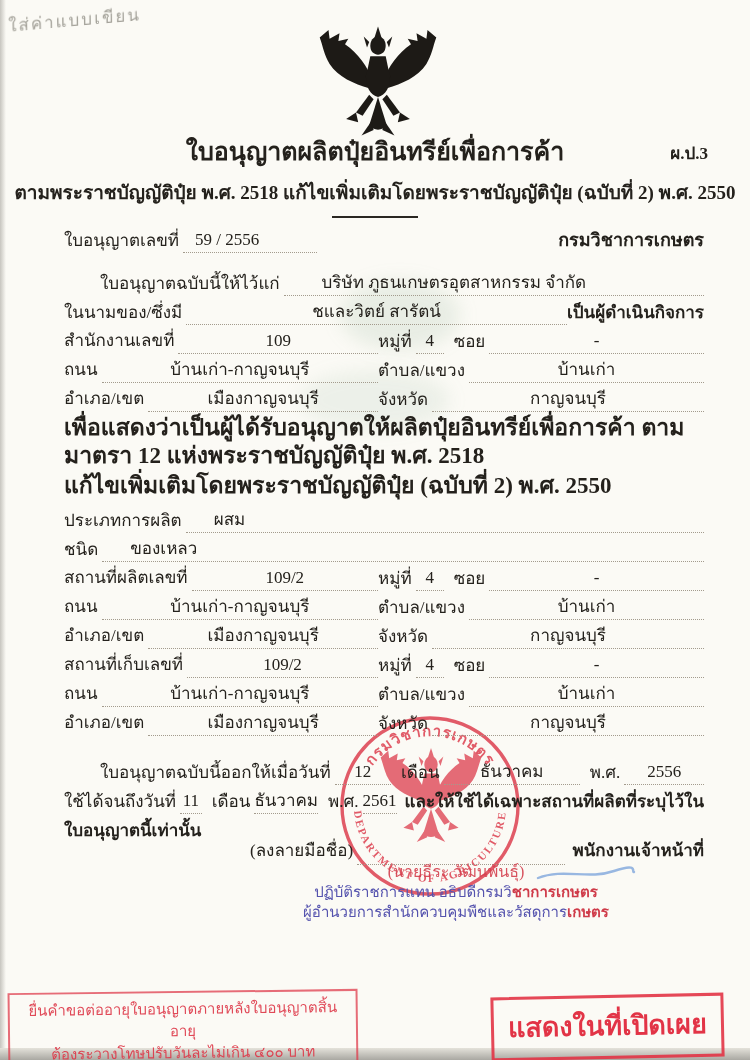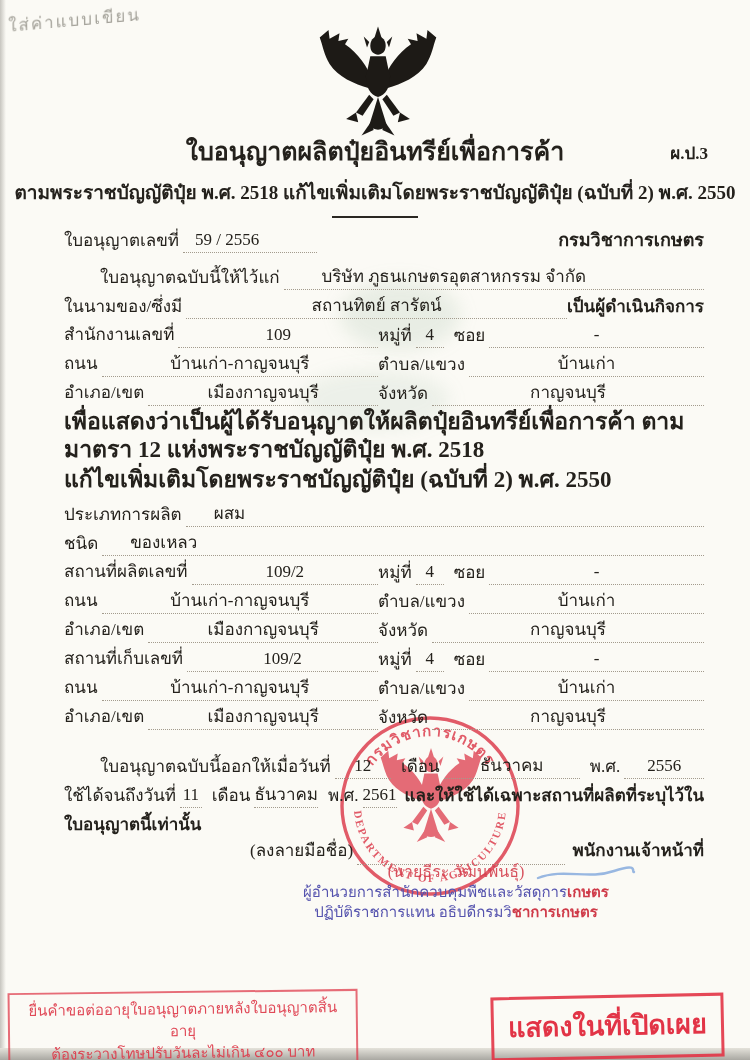--- a/index.html
+++ b/index.html
@@ -40,21 +40,21 @@
   .r { display:flex; align-items:flex-end; height:29px; line-height:1.25; }
   .lb { font-weight:normal; white-space:nowrap; padding:0 4px 2px 0; }
   .lb.after { padding-left:10px; }
   .dcell { border-bottom:1px dotted #a39b8d; text-align:center; padding-bottom:2px; white-space:nowrap; }
   .dfill { flex:1 1 auto; }
   .seg1 { display:flex; align-items:center; width:314px; flex:0 0 314px; }
   .seg1 .dcell { flex:1 1 auto; }
   .indent { width:36px; flex:0 0 36px; }
   .rt { font-weight:bold; white-space:nowrap; padding-bottom:2px; }
   .stmt { line-height:28px; margin:2px 0 0 0; font-weight:bold; font-size:23px; }
-  .gap14 { margin-top:8px; }
+  .gap14 { margin-top:14px; }
   .gap20 { margin-top:20px; }
   .left-pad28 { text-align:left; padding-left:28px; }
 
   .sign-row { position:absolute; left:64px; right:46px; top:836px; font-size:17px; z-index:2;
     display:flex; align-items:flex-end; height:29px; }
 
   .seal { position:absolute; left:336px; top:712px; width:188px; height:188px; z-index:1; opacity:.85; }
   .seal svg { width:100%; height:100%; color:#dd4050; }
   .seal-text { fill:#dd4050; font-family:"Liberation Serif","DejaVu Serif",serif; }
 
@@ -135,21 +135,21 @@
     </div>
 
     <div class="r gap14">
       <span class="indent"></span>
       <span class="lb">ใบอนุญาตฉบับนี้ให้ไว้แก่</span>
       <span class="dcell dfill" style="padding-right:80px">บริษัท ภูธนเกษตรอุตสาหกรรม จำกัด</span>
     </div>
 
     <div class="r">
       <span class="lb">ในนามของ/ซึ่งมี</span>
-      <span class="dcell dfill">สถานทิตย์  สารัตน์</span>
+      <span class="dcell dfill">ชและวิตย์  สารัตน์</span>
       <span class="rt">เป็นผู้ดำเนินกิจการ</span>
     </div>
 
     <div class="r">
       <span class="seg1">
         <span class="lb">สำนักงานเลขที่</span>
         <span class="dcell">109</span>
       </span>
       <span class="lb">หมู่ที่</span>
       <span class="dcell" style="width:28px">4</span>
@@ -288,22 +288,22 @@
     <span class="dcell dfill"></span>
     <span class="rt" style="padding-left:8px">พนักงานเจ้าหน้าที่</span>
   </div>
 
   <svg class="pen-stroke" width="100" height="20">
     <path d="M2,14 C28,4 52,16 78,7 S95,9 98,8" fill="none" stroke="#7fa6dc" stroke-width="2.4" stroke-linecap="round" opacity="0.8"></path>
   </svg>
 
   <div class="signer">
     <div class="name">(นายธีระ  วัฒนพันธุ์)</div>
+    <div class="role"><span>ปฏิบัติราชการแทน อธิบดีกรมวิ</span><span class="tail">ชาการเกษตร</span></div>
     <div class="role"><span>ผู้อำนวยการสำนักควบคุมพืชและวัสดุการ</span><span class="tail">เกษตร</span></div>
-    <div class="role"><span>ปฏิบัติราชการแทน อธิบดีกรมวิ</span><span class="tail">ชาการเกษตร</span></div>
   </div>
 
   <div class="stamp-renew">
     <div>ยื่นคำขอต่ออายุใบอนุญาตภายหลังใบอนุญาตสิ้นอายุ</div>
     <div>ต้องระวางโทษปรับวันละไม่เกิน ๔๐๐ บาท</div>
   </div>
   <div class="stamp-display">แสดงในที่เปิดเผย</div>
 
 </div>
 

